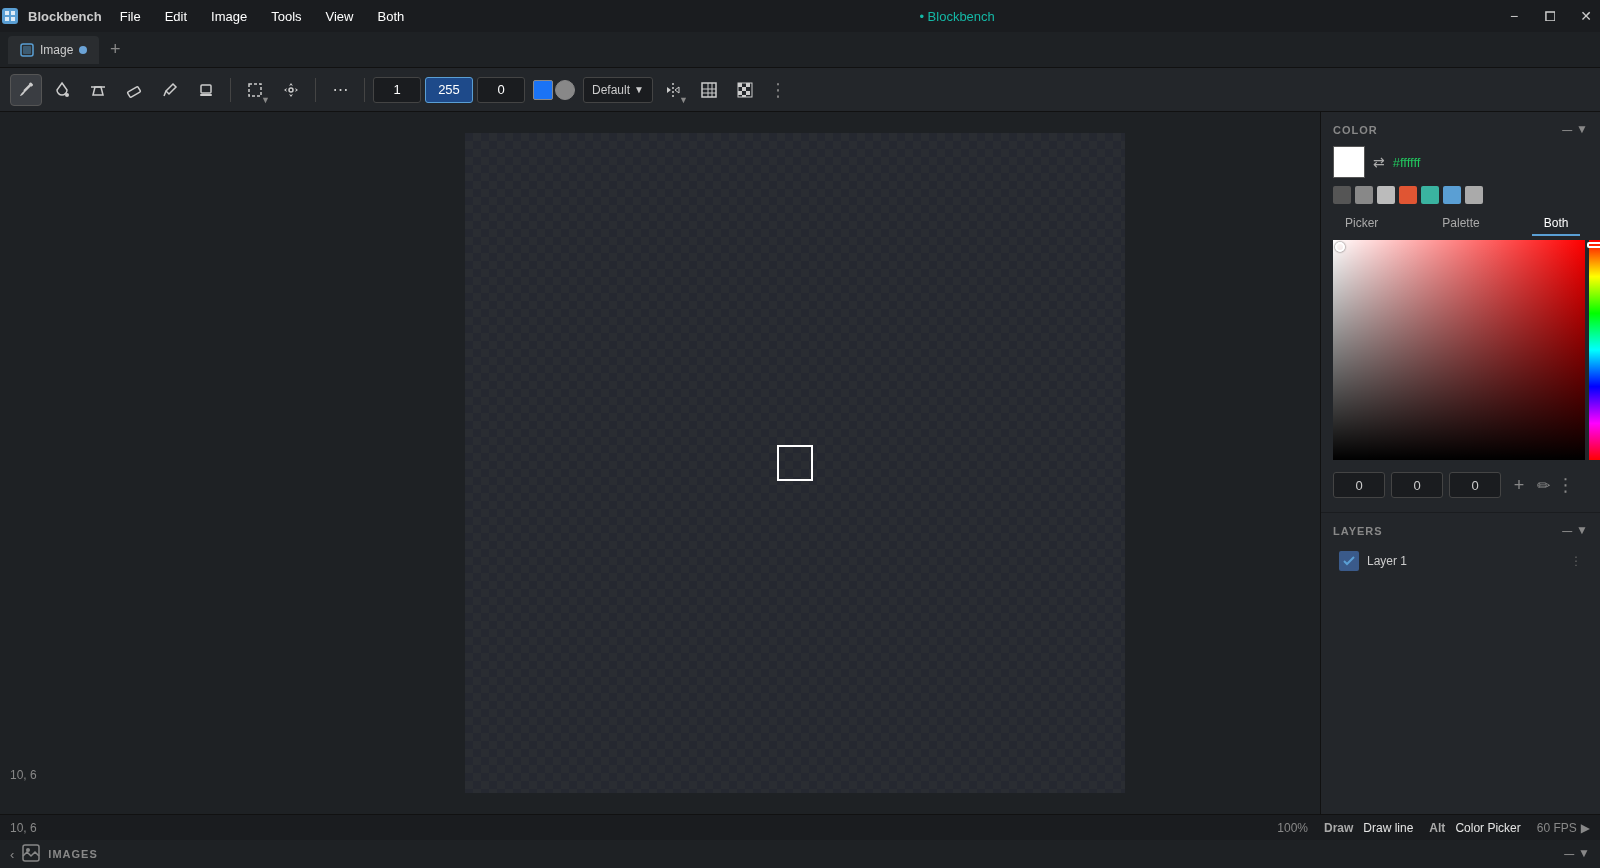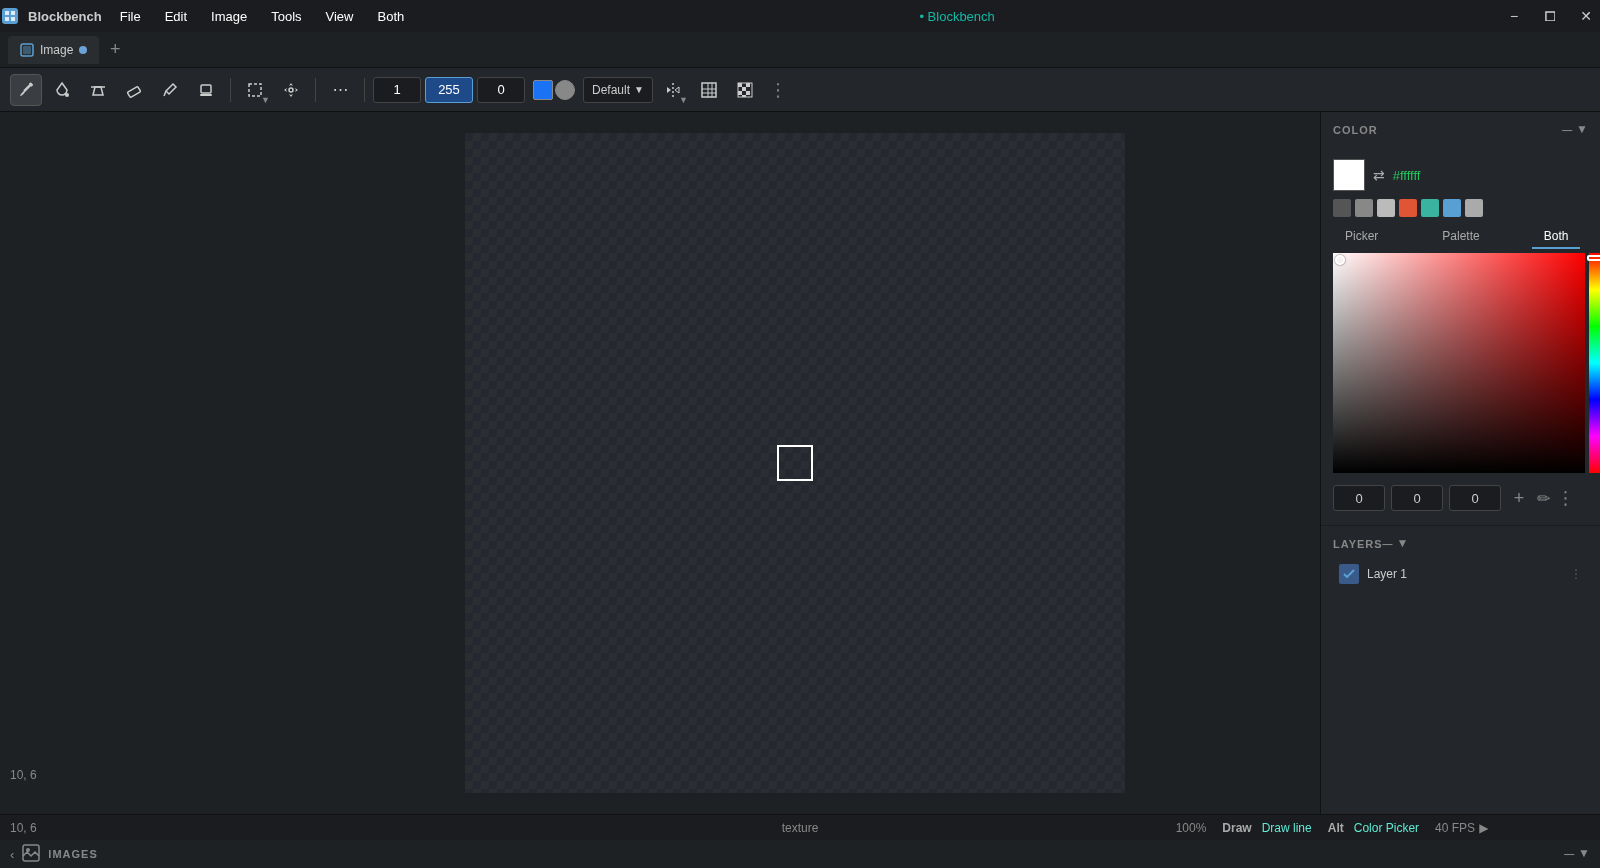--- a/index.html
+++ b/index.html
@@ -256,21 +256,21 @@
 
     
     #color-section {
       padding: 10px 12px;
       border-bottom: 1px solid #1a1c1f;
     }
     #color-header {
       display: flex;
       align-items: center;
       justify-content: space-between;
-      margin-bottom: 21px;
+      margin-bottom: 8px;
     }
     #color-title {
       font-size: 11px;
       color: #888;
       letter-spacing: 1px;
       font-weight: bold;
     }
     #color-header-controls {
       display: flex;
       gap: 4px;
@@ -429,20 +429,21 @@
       font-size: 18px;
     }
 
     
     #layers-section {
       padding: 10px 12px;
     }
     #layers-header {
       display: flex;
       align-items: center;
+      justify-content: space-between;
       margin-bottom: 8px;
     }
     #layers-title {
       font-size: 11px;
       color: #888;
       letter-spacing: 1px;
       font-weight: bold;
     }
     #layers-header-controls {
       display: flex;
@@ -490,30 +491,30 @@
       flex-shrink: 0;
       border-top: 1px solid #111;
       font-size: 12px;
       color: #888;
     }
     #statusbar-left { flex: 1; }
     #statusbar-center { flex: 1; text-align: center; }
     #statusbar-right {
       flex: 1;
       display: flex;
-      justify-content: center;
+      justify-content: flex-end;
       align-items: center;
       gap: 16px;
     }
     .status-key {
       color: #aaa;
       font-weight: bold;
     }
     .status-label {
-      color: #5eead4;
+      color: #e5e5e5;
     }
     #fps-display {
       display: flex;
       align-items: center;
       gap: 4px;
       color: #888;
     }
     #images-bar {
       display: flex;
       align-items: center;
@@ -778,37 +779,34 @@
       </div>
     </div>
 
   </div>
 </div>
 
 <div id="statusbar">
   <div id="statusbar-left">
     <span>10, 6</span>
   </div>
-  <div id="statusbar-center">
-    <span>texture</span>
-  </div>
   <div id="statusbar-right">
     <span>100%</span>
     <span>
       <span class="status-key">Draw</span>
       &nbsp;
       <span class="status-label">Draw line</span>
     </span>
     <span>
       <span class="status-key">Alt</span>
       &nbsp;
       <span class="status-label">Color Picker</span>
     </span>
     <div id="fps-display">
-      <span>40 FPS</span>
+      <span>60 FPS</span>
       <span style="cursor:pointer;color:#888;">▶</span>
     </div>
   </div>
 </div>
 
 <div id="images-bar">
   <div style="display:flex;align-items:center;gap:8px;">
     <span style="color:#888;cursor:pointer;">‹</span>
     <span style="color:#888;cursor:pointer;">
       <svg width="18" height="18" viewBox="0 0 18 18">

